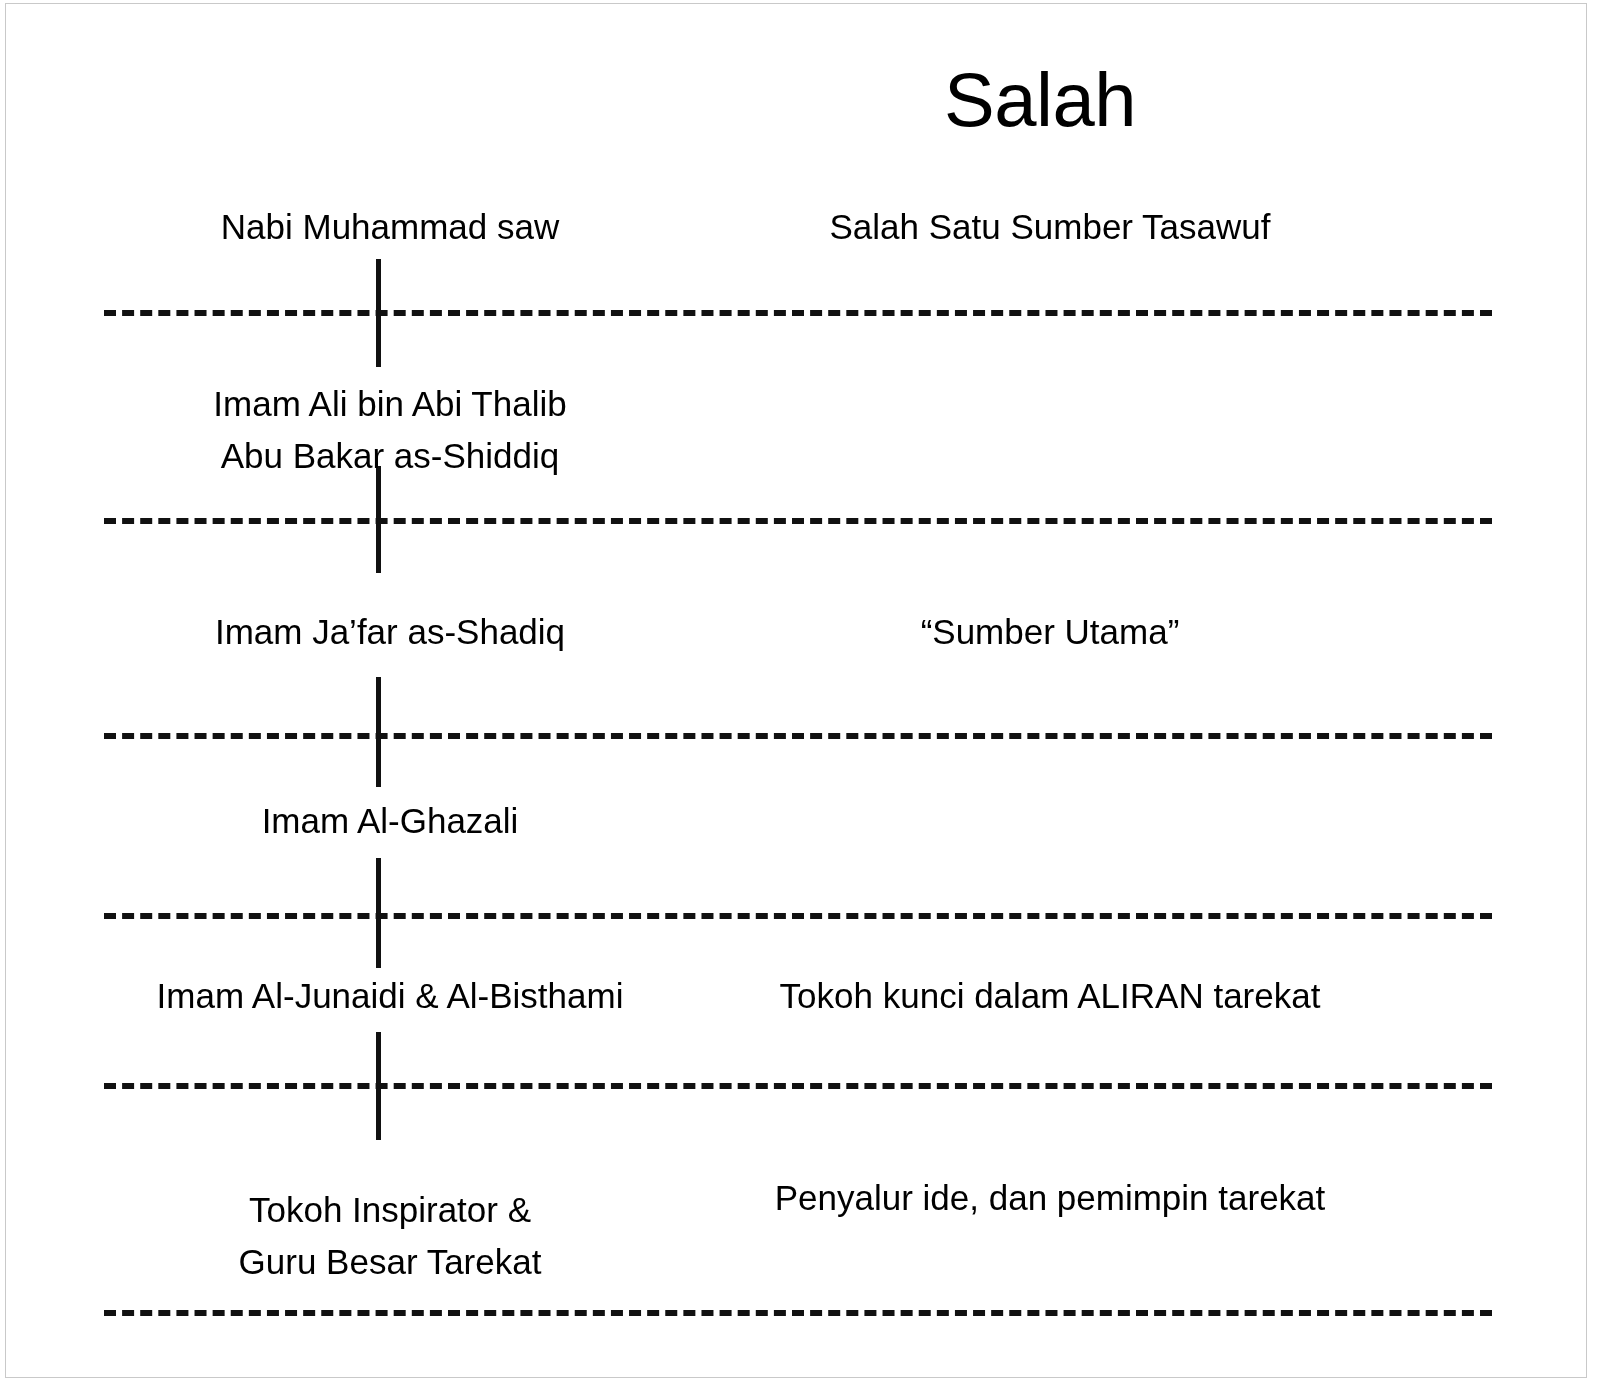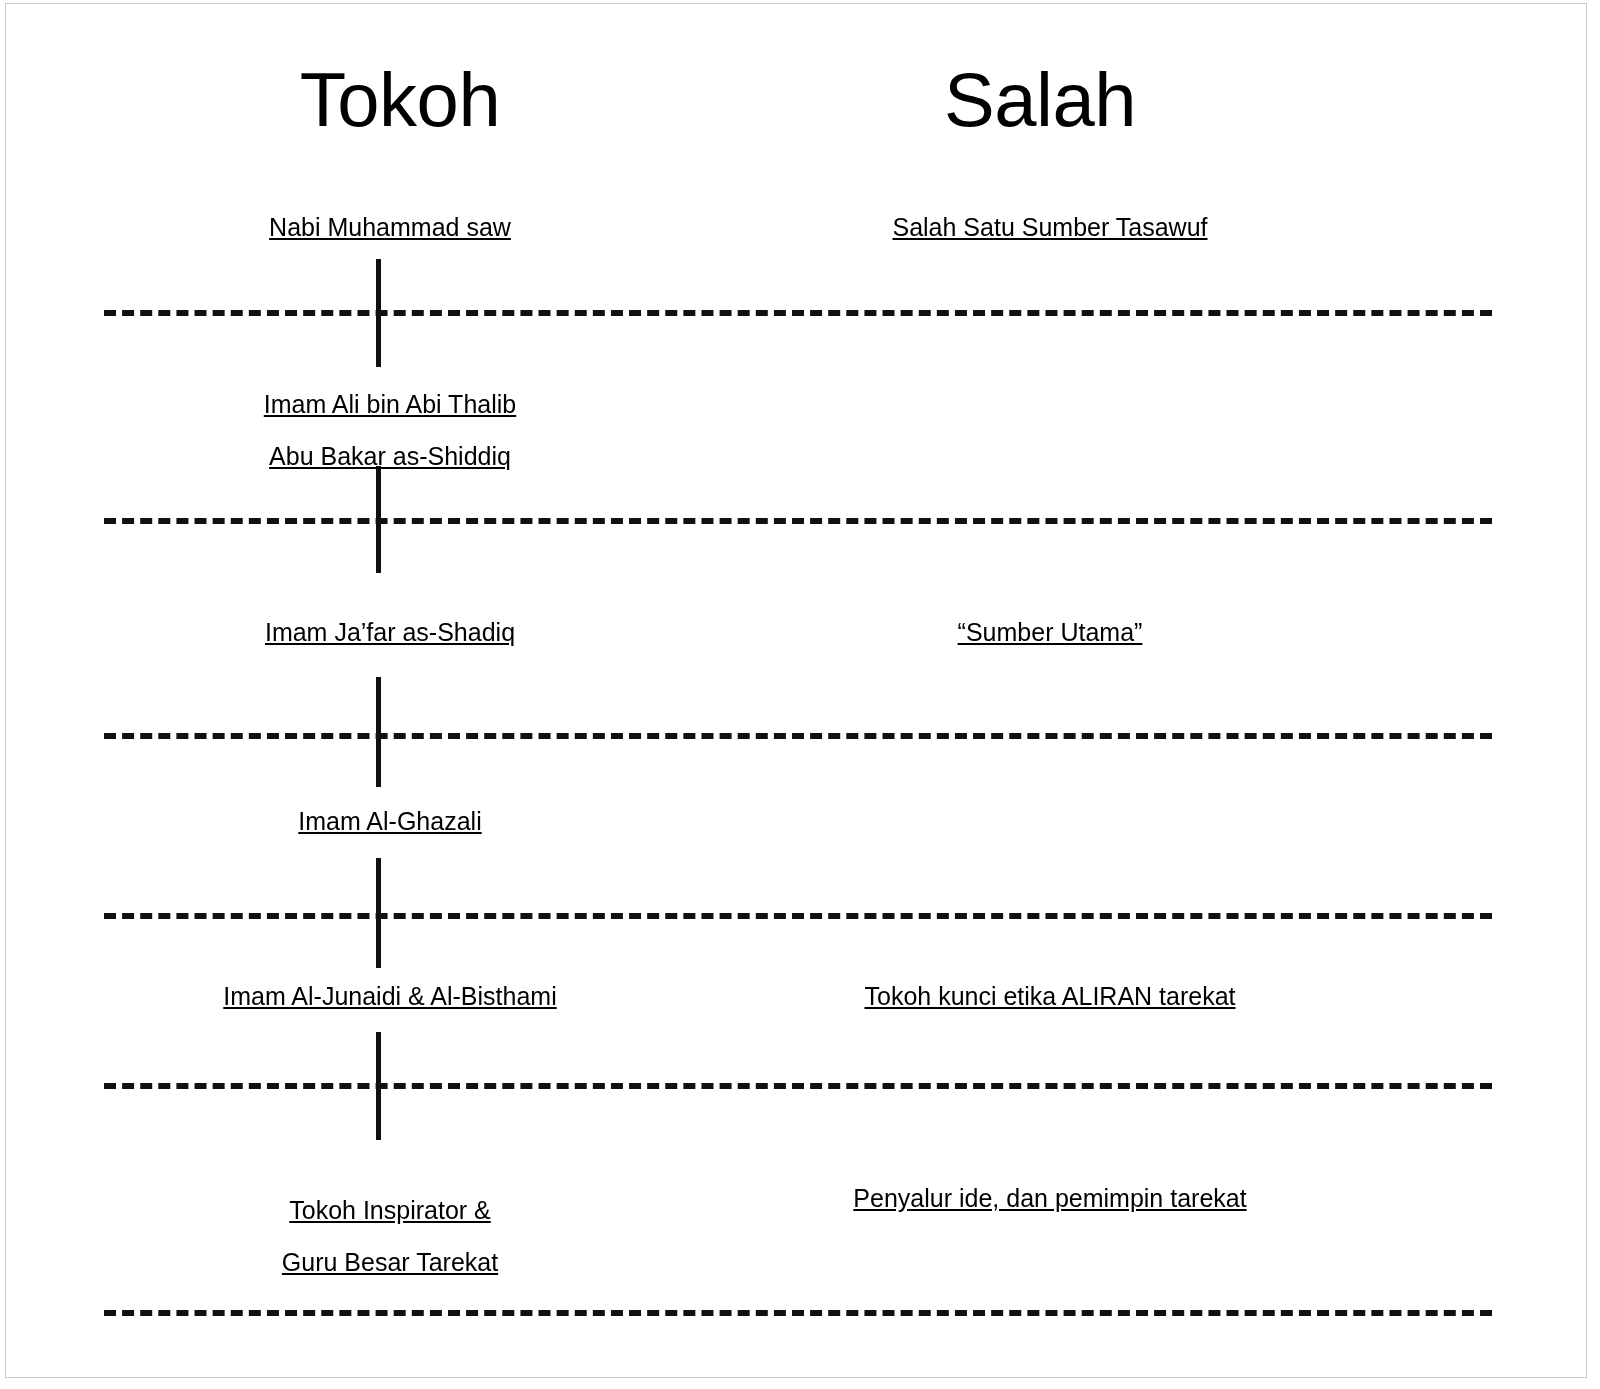--- a/index.html
+++ b/index.html
@@ -59,25 +59,24 @@
   .connector {
     position: absolute;
     left: 376px;
     width: 5px;
     background: #111111;
   }
 
   
   .cell {
     position: absolute;
-    font-size: 25px;
+    font-size: 35px;
     line-height: 52px;
     font-weight: 400;
     white-space: pre-line;
-    text-decoration: underline;
   }
   .cell.tokoh {
     left: 60px;
     width: 660px;
     text-align: center;
   }
   .cell.peran {
     left: 700px;
     width: 700px;
     text-align: center;
@@ -89,21 +88,20 @@
     line-height: 44px;
   }
 </style>
 </head>
 <body>
 
 <div id="page">
 
   <div class="page-frame"></div>
 
-  <div class="col-header" id="header-tokoh">Tokoh</div>
 
   <div class="col-header" id="header-peran">Salah</div>
 
   <div class="divider" style="top:310px;"></div>
   <div class="divider" style="top:518px;"></div>
   <div class="divider" style="top:733px;"></div>
   <div class="divider" style="top:913px;"></div>
   <div class="divider" style="top:1083px;"></div>
   <div class="divider" style="top:1310px;"></div>
 
@@ -118,19 +116,19 @@
 Abu Bakar as-Shiddiq</div>
 
   <div class="cell peran" style="top:201px;">Salah Satu Sumber Tasawuf</div>
 
   <div class="cell tokoh" style="top:606px;">Imam Ja’far as-Shadiq</div>
   <div class="cell peran" style="top:606px;">“Sumber Utama”</div>
 
   <div class="cell tokoh" style="top:795px;">Imam Al-Ghazali</div>
 
   <div class="cell tokoh" style="top:970px;">Imam Al-Junaidi &amp; Al-Bisthami</div>
-  <div class="cell peran" style="top:970px;">Tokoh kunci etika ALIRAN tarekat</div>
+  <div class="cell peran" style="top:970px;">Tokoh kunci dalam ALIRAN tarekat</div>
 
   <div class="cell tokoh" style="top:1184px;">Tokoh Inspirator &amp;
 Guru Besar Tarekat</div>
   <div class="cell peran" style="top:1172px;">Penyalur ide, dan pemimpin tarekat</div>
 
 </div>
 
 </body></html>

